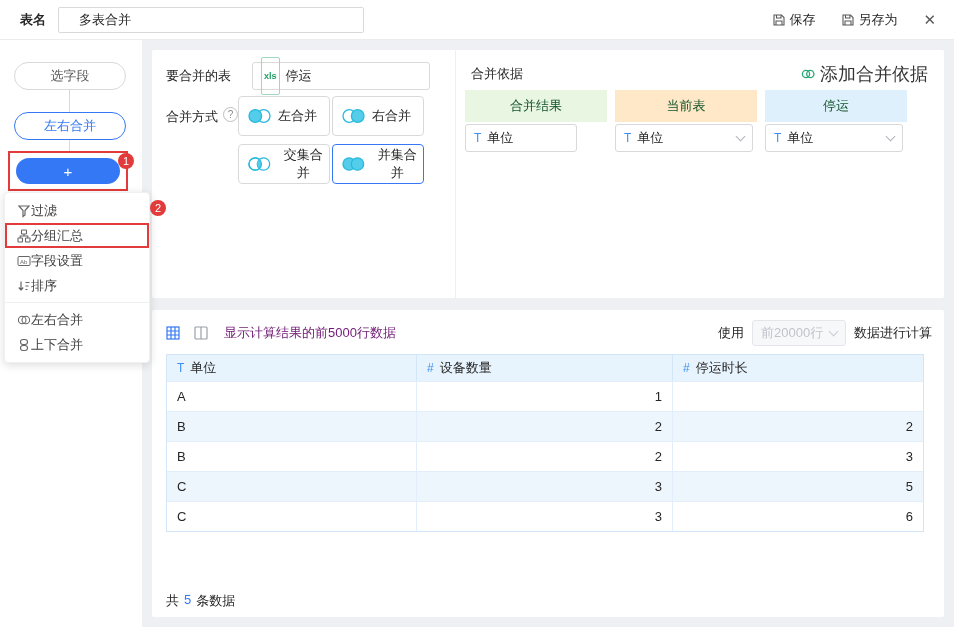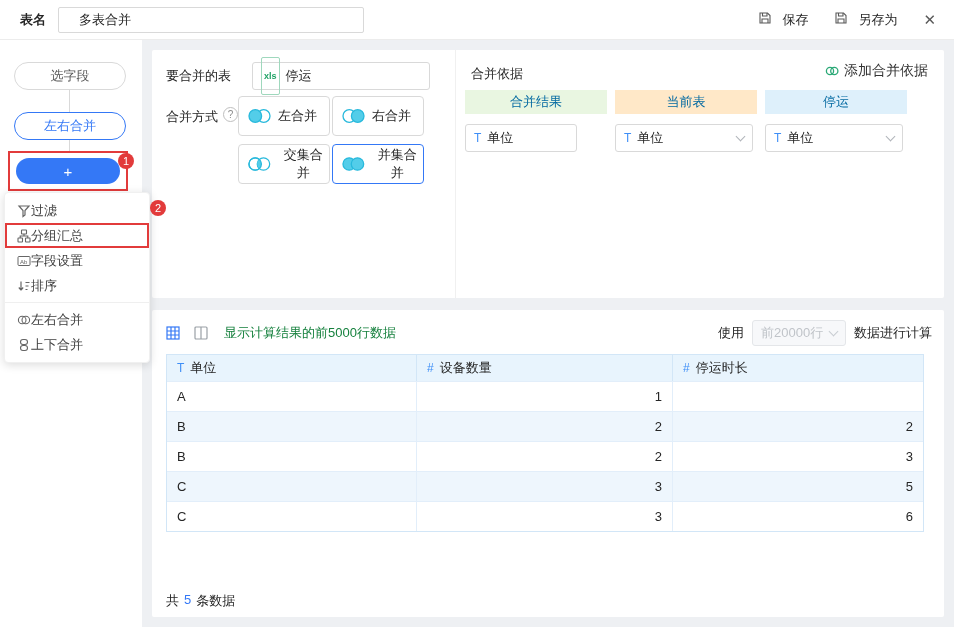--- a/index.html
+++ b/index.html
@@ -4,21 +4,21 @@
 <style>
   *{margin:0;padding:0;box-sizing:border-box;}
   body{font-family:"Liberation Sans","DejaVu Sans",sans-serif;background:#fff;}
   .app{position:relative;width:954px;height:627px;background:#eef0f3;overflow:hidden;font-size:13px;color:#262626;}
 
   
   .topbar{position:absolute;left:0;top:0;width:100%;height:40px;background:#fff;border-bottom:1px solid #ececec;display:flex;align-items:center;z-index:20;}
   .tb-label{margin-left:20px;font-weight:700;color:#262626;}
   .tb-input{margin-left:12px;width:306px;height:26px;border:1px solid #d9d9d9;border-radius:2px;padding:0 20px;font-size:13px;color:#262626;font-family:inherit;outline:none;background:#fff;}
   .tb-right{margin-left:auto;display:flex;align-items:center;gap:26px;padding-right:18px;}
-  .tb-btn{display:flex;gap:10px;background:none;border:none;font-size:13px;color:#262626;cursor:pointer;font-family:inherit;}
+  .tb-btn{display:flex;align-items:center;gap:3px;background:none;border:none;font-size:13px;color:#262626;cursor:pointer;font-family:inherit;}
   .tb-close{background:none;border:none;font-size:15px;color:#595959;cursor:pointer;font-family:inherit;}
 
   
   .sidebar{position:absolute;left:0;top:40px;width:142px;height:587px;background:#fff;z-index:10;}
   .pill{display:flex;align-items:center;justify-content:center;border-radius:14px;font-size:13px;cursor:pointer;font-family:inherit;}
   .pill-select{position:absolute;left:14px;top:22px;width:112px;height:28px;background:#fff;border:1px solid #d9d9d9;color:#595959;}
   .pill-lr{position:absolute;left:14px;top:72px;width:112px;height:28px;background:#fff;border:1px solid #3478f6;color:#3478f6;}
   .vline{position:absolute;left:69px;width:1px;background:#d9d9d9;}
   .vl1{top:50px;height:22px;}
   .vl2{top:100px;height:11px;}
@@ -44,38 +44,38 @@
   .row1 .lbl{width:86px;color:#262626;}
   .file-input{width:178px;height:28px;border:1px solid #d9d9d9;border-radius:3px;display:flex;align-items:center;gap:6px;padding:0 8px;cursor:pointer;background:#fff;}
   .xls{color:#21a366;font-size:9px;font-weight:700;border:1px solid #9fd8bd;border-radius:2px;padding:12px 2px;line-height:12px;}
   .lbl-method{position:absolute;left:14px;top:58px;color:#262626;}
   .help{position:absolute;left:71px;top:57px;width:15px;height:15px;border:1px solid #bfbfbf;border-radius:50%;font-size:10px;color:#8c8c8c;display:flex;align-items:center;justify-content:center;cursor:pointer;}
   .methods{position:absolute;left:86px;top:46px;display:grid;grid-template-columns:92px 92px;gap:8px 2px;}
   .method{height:40px;border:1px solid #d9d9d9;border-radius:4px;background:#fff;display:flex;align-items:center;gap:5px;padding-left:7px;font-size:13px;color:#262626;cursor:pointer;font-family:inherit;}
   .method.selected{border:1.5px solid #3478f6;}
   .mc-right{position:absolute;left:303px;right:0;top:0;bottom:0;border-left:1px solid #f0f0f0;}
   .basis-title{position:absolute;left:15px;top:15px;color:#262626;}
-  .add-basis{position:absolute;right:16px;top:12px;display:flex;align-items:center;gap:5px;color:#333;cursor:pointer;background:none;border:none;font-size:14px;font-family:inherit;}
+  .add-basis{position:absolute;right:16px;top:12px;display:flex;align-items:center;gap:5px;color:#333;cursor:pointer;background:none;border:none;font-size:18px;font-family:inherit;}
   .col-bars{position:absolute;left:9px;top:40px;display:flex;gap:8px;}
-  .col-bar{width:142px;height:24px;display:flex;align-items:center;justify-content:center;font-size:13px;color:#0369a1;}
+  .col-bar{width:142px;height:32px;display:flex;align-items:center;justify-content:center;font-size:13px;color:#14532d;}
   .cb-green{background:#e9f6e1;}
   .cb-orange{background:#ffe8c8;}
   .cb-blue{background:#def0fb;}
   .col-selects{position:absolute;left:9px;top:74px;display:flex;}
   .fselect{height:28px;border:1px solid #d9d9d9;border-radius:3px;display:flex;align-items:center;gap:6px;padding:0 8px;background:#fff;cursor:pointer;}
   .fs1{width:112px;margin-right:38px;}
   .fs2{width:138px;margin-right:12px;}
   .fs3{width:138px;}
   .ticon{color:#3e8ef7;font-size:12px;}
   .chev{width:7px;height:7px;border-right:1.4px solid #b0b4ba;border-bottom:1.4px solid #b0b4ba;transform:rotate(45deg);margin-left:auto;margin-top:-3px;}
 
   
   .toolbar{position:absolute;left:14px;right:12px;top:9px;height:28px;display:flex;align-items:center;}
   .tool-icon{margin-right:14px;cursor:pointer;display:flex;}
-  .tb-text{margin-left:2px;color:#15803d;}
+  .tb-text{margin-left:2px;color:#701a75;}
   .use{margin-left:auto;display:flex;align-items:center;gap:8px;color:#262626;}
   .use-select{width:94px;height:26px;background:#f7f8fa;border:1px solid #e4e6e9;border-radius:3px;color:#c0c4c9;display:flex;align-items:center;padding:0 8px;cursor:default;}
   .use-select .chev{border-color:#c9cdd2;}
   .rtable{position:absolute;left:14px;top:44px;width:758px;border:1px solid #d2e6f7;}
   .thead{display:grid;grid-template-columns:250px 256px 250px;background:#e8f4fd;height:26px;}
   .hcell{display:flex;align-items:center;gap:6px;padding:0 10px;border-right:1px solid #d2e6f7;color:#262626;}
   .hcell:last-child{border-right:none;}
   .tbody .trow{display:grid;grid-template-columns:250px 256px 250px;height:30px;border-top:1px solid #e2eefa;background:#fff;}
   .tbody .trow:nth-child(even){background:#eef6fd;}
   .cell{display:flex;align-items:center;padding:0 10px;border-right:1px solid #e2eefa;color:#262626;}

